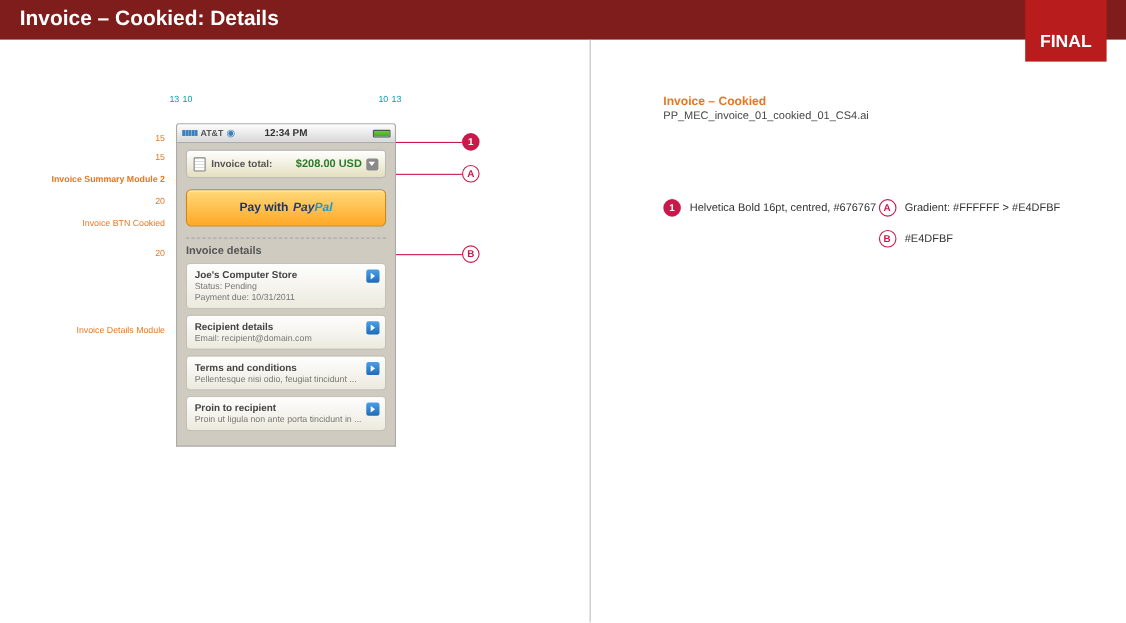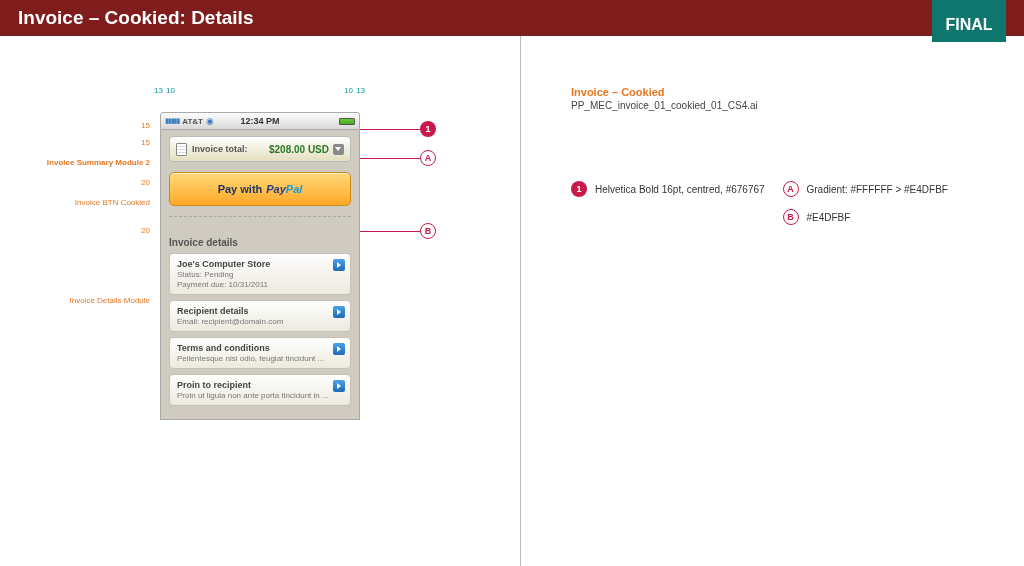--- a/index.html
+++ b/index.html
@@ -1,20 +1,20 @@
 <!DOCTYPE html>
 <html><head>
 <meta charset="utf-8">
 <style>
   * { box-sizing: border-box; margin: 0; padding: 0; }
   body { font-family: Helvetica, Arial, sans-serif; background: #fff; width: 1024px; height: 566px; overflow: hidden; position: relative; }
   .header-bar { background: #7f1d1d; height: 36px; display: flex; align-items: center; padding-left: 18px; }
   .header-bar h1 { color: #fff; font-size: 19px; font-weight: bold; }
-  .final-tag { position: absolute; top: 0; right: 18px; width: 74px; height: 42px; background: #0f766e; color: #fff; display: flex; align-items: flex-end; justify-content: center; padding-bottom: 8px; font-size: 16px; font-weight: bold; }
-  .content { display: flex; height: calc(566px - 36px); }
+  .final-tag { position: absolute; top: 0; right: 18px; width: 74px; height: 56px; background: #b91c1c; color: #fff; display: flex; align-items: flex-end; justify-content: center; padding-bottom: 8px; font-size: 16px; font-weight: bold; }
+  .content { display: flex; height: calc(566px - 36px); gap: 16px; }
   .left { width: 520px; position: relative; padding-top: 50px; }
   .divider { width: 1px; background: #bbb; height: 100%; }
   .right { flex: 1; padding: 50px 30px 0 50px; }
 
   .phone-wrap { position: absolute; left: 160px; top: 76px; width: 200px; }
 
   .dim-label { position: absolute; font-size: 8px; color: #009ca6; }
   .redline { position: absolute; font-size: 8px; color: #e87722; text-align: right; }
 
   .statusbar { height: 18px; background: linear-gradient(#fdfdfd,#d8d8d8); border: 1px solid #aaa; border-radius: 3px 3px 0 0; display: flex; align-items: center; padding: 0 4px; position: relative; }
@@ -32,21 +32,21 @@
   .total-amt { margin-left: auto; font-size: 10px; color: #2a7a2a; font-weight: bold; }
   .chev-down { width: 11px; height: 11px; background: #8a8a8a; border-radius: 2px; margin-left: 4px; position: relative; }
   .chev-down::after { content:""; position:absolute; left:2px; top:3px; border-left:3px solid transparent; border-right:3px solid transparent; border-top:4px solid #fff; }
 
   .paybtn { margin-top: 10px; height: 34px; background: linear-gradient(#ffd97a,#ffa826); border: 1px solid #c98a1a; border-radius: 5px; display: flex; align-items: center; justify-content: center; font-size: 11px; font-weight: bold; color: #1a3665; box-shadow: inset 0 1px 0 rgba(255,255,255,.6); }
   .pp-logo { margin-left: 4px; font-style: italic; font-weight: bold; }
   .pp-pay { color: #253b80; }
   .pp-pal { color: #179bd7; }
   .hr-dashed { border: none; border-top: 1px dashed #aaa; margin-top: 10px; }
 
-  .section-h { font-size: 10px; font-weight: bold; color: #555; margin: 20px 0 5px; }
+  .section-h { font-size: 10px; font-weight: bold; color: #555; margin: 6px 0 5px; }
   .card { background: linear-gradient(#fefefe,#eceade); border: 1px solid #c5c1b6; border-radius: 4px; padding: 5px 7px; margin-bottom: 5px; position: relative; }
   .card-title { font-size: 9px; font-weight: bold; color: #444; }
   .card-sub { font-size: 8px; color: #777; margin-top: 1px; }
   .chev-right { position: absolute; right: 5px; top: 5px; width: 12px; height: 12px; background: linear-gradient(#4aa0e8,#1e6bb8); border-radius: 2px; }
   .chev-right::after { content:""; position:absolute; left:4px; top:3px; border-top:3px solid transparent; border-bottom:3px solid transparent; border-left:4px solid #fff; }
 
   .callout { position: absolute; height: 1px; background: #c8194b; }
   .callout-dot { width: 16px; height: 16px; border-radius: 50%; background: #c8194b; color: #fff; font-size: 9px; font-weight: bold; display: flex; align-items: center; justify-content: center; position: absolute; }
   .callout-circ { width: 16px; height: 16px; border-radius: 50%; border: 1.5px solid #c8194b; color: #c8194b; font-size: 9px; font-weight: bold; display: flex; align-items: center; justify-content: center; position: absolute; background: #fff; }
 

